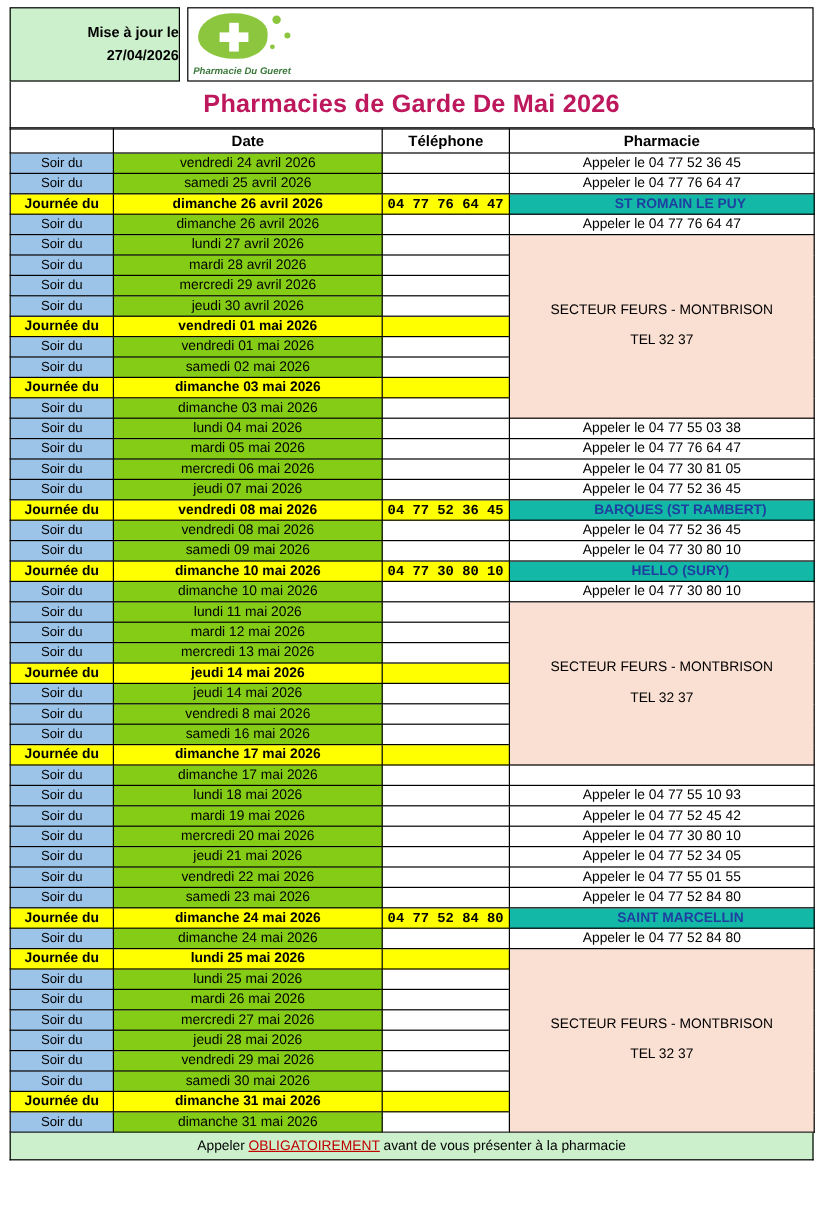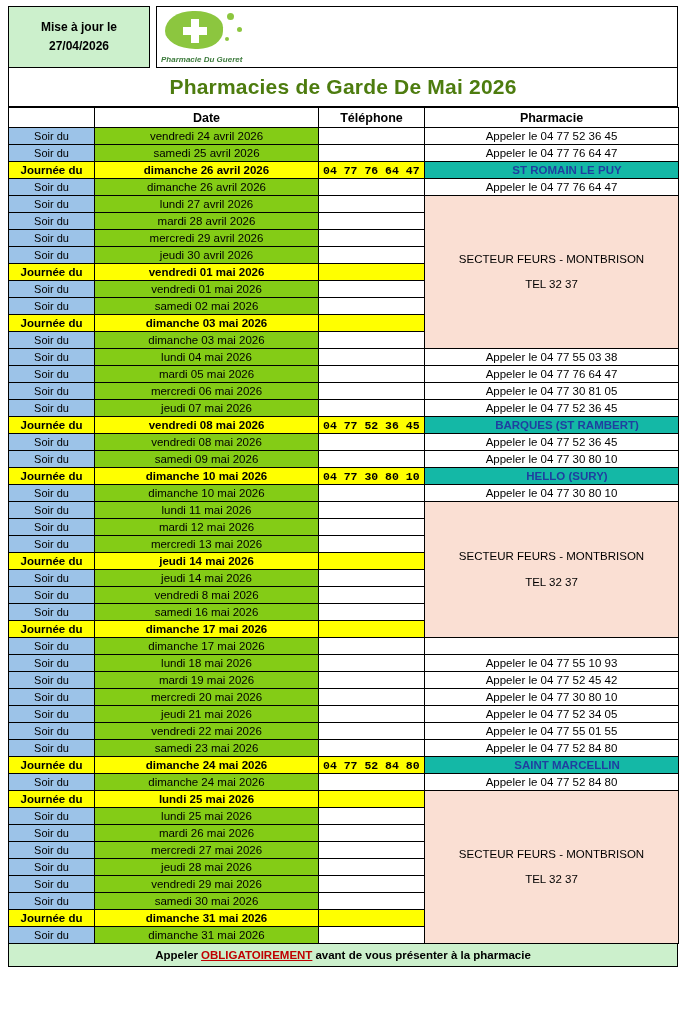--- a/index.html
+++ b/index.html
@@ -1,53 +1,53 @@
 <!DOCTYPE html>
 <html><head>
 <meta charset="utf-8">
 <style>
   html,body{margin:0;padding:0;background:#ffffff;}
   body{width:686px;height:1024px;font-family:"Liberation Sans",sans-serif;color:#000;}
   .page{width:686px;height:1024px;box-sizing:border-box;padding:6px 8px 4px 8px;}
   
   .hdr{display:flex;align-items:stretch;gap:6px;height:62px;}
   .hdr-sector{flex:0 0 404px;border:1px solid #000;background:#ccf0cc;display:flex;align-items:center;justify-content:center;text-align:center;font-weight:bold;font-size:12.5px;line-height:1.45;padding:0 6px;box-sizing:border-box;}
-  .hdr-update{flex:0 0 142px;border:1px solid #000;background:#ccf0cc;display:flex;flex-direction:column;align-items:center;justify-content:center;text-align:center;font-weight:bold;font-size:12px;line-height:1.6;box-sizing:border-box;}
+  .hdr-update{flex:0 0 142px;border:1px solid #000;background:#ccf0cc;display:flex;flex-direction:column;align-items:flex-end;justify-content:center;text-align:center;font-weight:bold;font-size:12px;line-height:1.6;box-sizing:border-box;}
   .hdr-logo{flex:1 1 auto;border:1px solid #000;background:#ffffff;position:relative;overflow:hidden;box-sizing:border-box;}
   .logo-blob{position:absolute;left:8px;top:4px;width:58px;height:38px;background:#8cc63f;border-radius:50% 50% 45% 55%/55% 45% 50% 50%;}
   .logo-cross{position:absolute;left:26px;top:12px;width:24px;height:24px;}
   .logo-cross:before,.logo-cross:after{content:"";position:absolute;background:#ffffff;}
   .logo-cross:before{left:8px;top:0;width:8px;height:24px;}
   .logo-cross:after{left:0;top:8px;width:24px;height:8px;}
   .logo-dot{position:absolute;width:7px;height:7px;border-radius:50%;background:#8cc63f;}
   .logo-dot.d1{left:70px;top:6px;}
   .logo-dot.d2{left:80px;top:20px;width:5px;height:5px;}
   .logo-dot.d3{left:68px;top:30px;width:4px;height:4px;}
   .logo-text{position:absolute;left:4px;bottom:3px;right:2px;font-size:8px;font-weight:bold;color:#3b7a3b;font-style:italic;}
   
   .title-box{border:1px solid #000;border-top:none;height:38px;display:flex;align-items:center;justify-content:center;}
-  .title-box h1{margin:0;font-size:21px;color:#4d7c0f;font-weight:bold;letter-spacing:.2px;}
+  .title-box h1{margin:0;font-size:21px;color:#be185d;font-weight:bold;letter-spacing:.2px;}
   
   table{border-collapse:collapse;width:100%;table-layout:fixed;}
   col.c1{width:86px;}
   col.c2{width:224px;}
   col.c3{width:106px;}
   col.c4{width:254px;}
   td,th{border:1px solid #000;font-size:11.5px;height:17px;padding:0 2px;text-align:center;vertical-align:middle;box-sizing:border-box;}
   th{font-weight:bold;font-size:12.5px;height:20px;background:#ffffff;margin-left:12px;}
   .lbl-soir{background:#9cc3e8;font-size:11px;}
   .lbl-jour{background:#ffff00;font-weight:bold;font-size:11.5px;}
   .date-soir{background:#84cc16;}
   .date-jour{background:#ffff00;font-weight:bold;}
   .tel{background:#ffffff;}
   .tel-jour{background:#ffff00;font-weight:bold;color:#000;text-align:left;padding-left:4px;font-family:Liberation Mono, monospace;}
   .pharm{background:#ffffff;}
   .pharm-jour{background:#14b8a6;font-weight:bold;color:#1f3fa0;padding-left:33px;}
   .sector-cell{background:#fadfd3;font-size:11.5px;line-height:2.2;}
-  .footer{border:1px solid #000;border-top:none;background:#ccf0cc;height:22px;display:flex;align-items:center;justify-content:center;font-size:11.5px;font-weight:bold;}
+  .footer{border:1px solid #000;border-top:none;background:#ccf0cc;height:22px;display:flex;align-items:center;justify-content:center;font-size:11.5px;font-weight:normal;}
   .footer .warn{color:#c00000;text-decoration:underline;margin:0 3px;}
 </style>
 </head>
 <body>
 
 <div class="page">
 
   <div class="hdr">
     <div class="hdr-update">
       <span>Mise à jour le</span>

